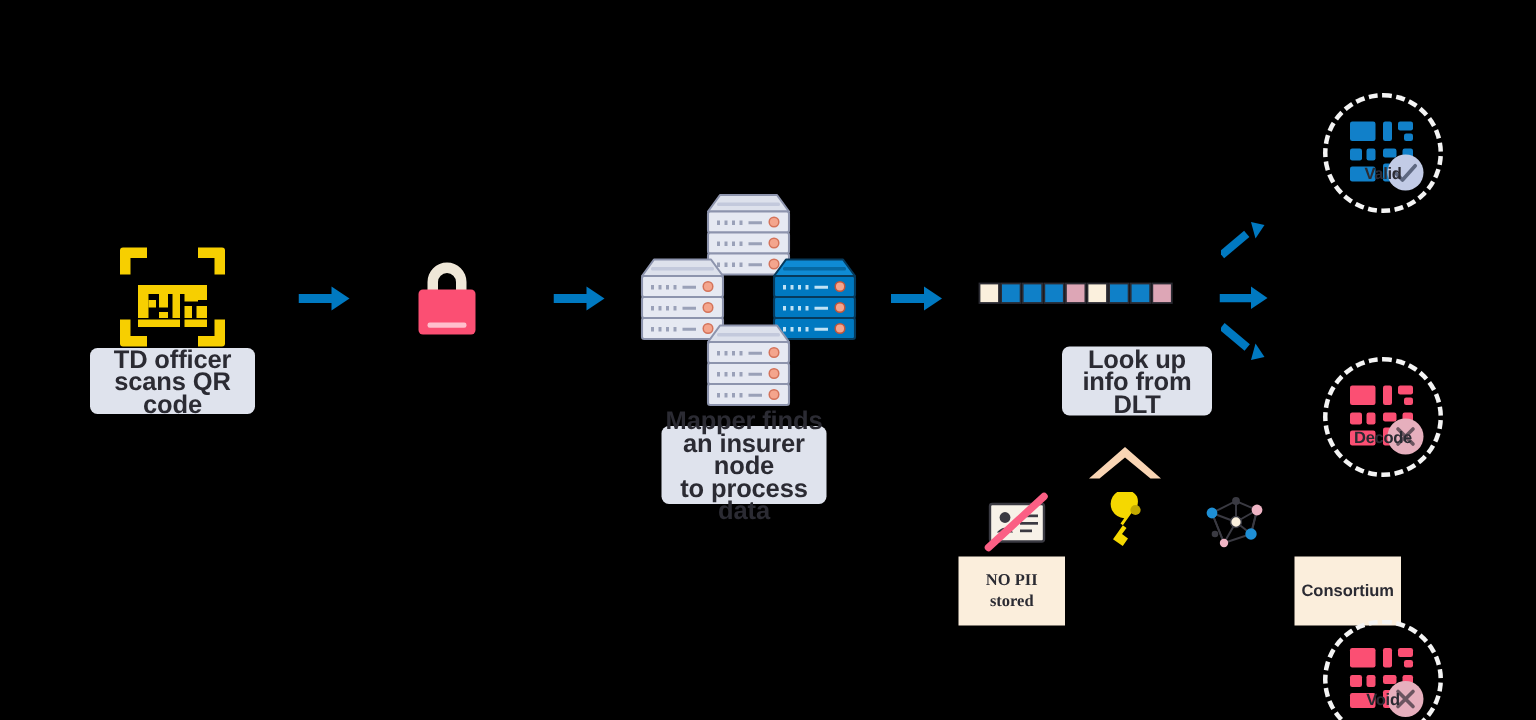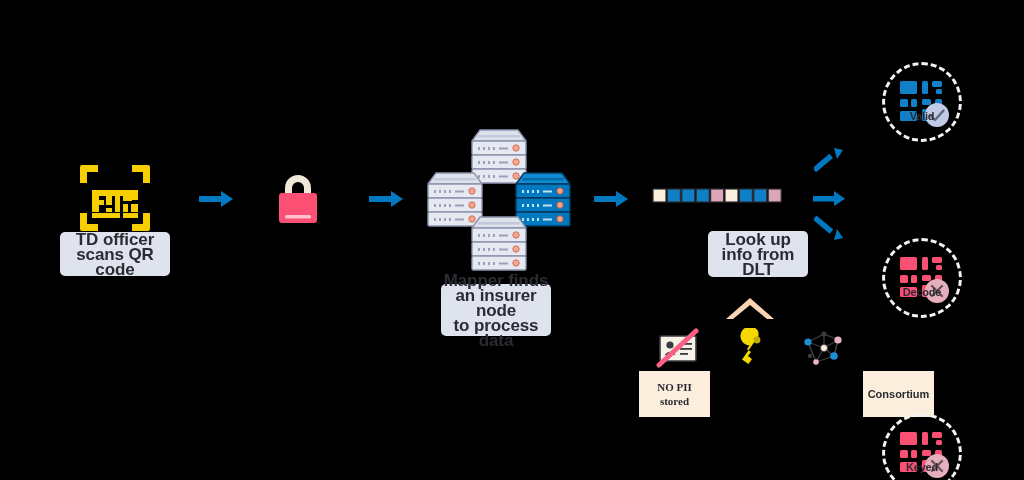--- a/index.html
+++ b/index.html
@@ -376,16 +376,16 @@
           <rect x="23" y="29" width="6" height="12" rx="1.5"></rect>
           <rect x="33" y="29" width="10" height="5" rx="1.5"></rect>
           <rect x="33" y="37" width="10" height="4" rx="1.5"></rect>
         </g>
       </svg>
       <svg width="26" height="26" viewBox="0 0 26 26" style="position:absolute; left:25px; top:22px;">
         <circle cx="13" cy="13" r="12" fill="#e6afbd"></circle>
         <path d="M8 8 L18 18 M18 8 L8 18" stroke="#6b5560" stroke-width="2.4" stroke-linecap="round"></path>
       </svg>
     </div>
-    <div class="badge-label">Keyed</div>
+    <div class="badge-label">Void</div>
   </div>
 
 </div>
 
 </body></html>

